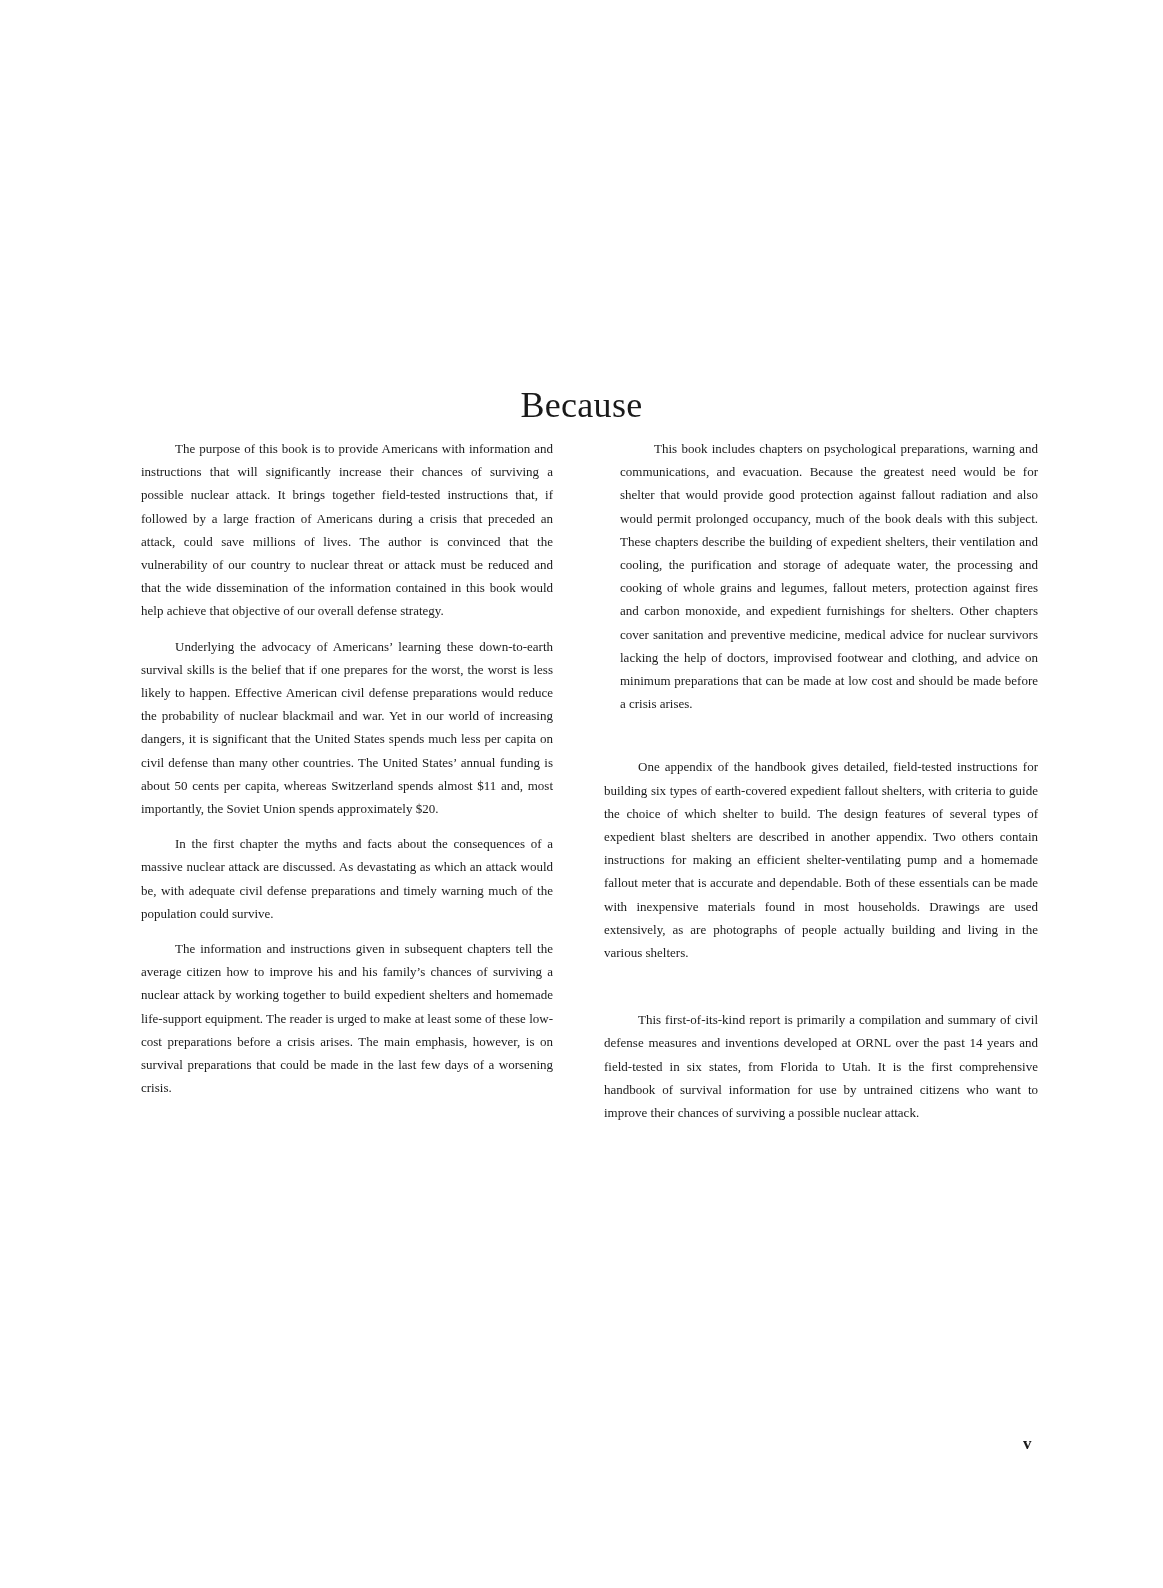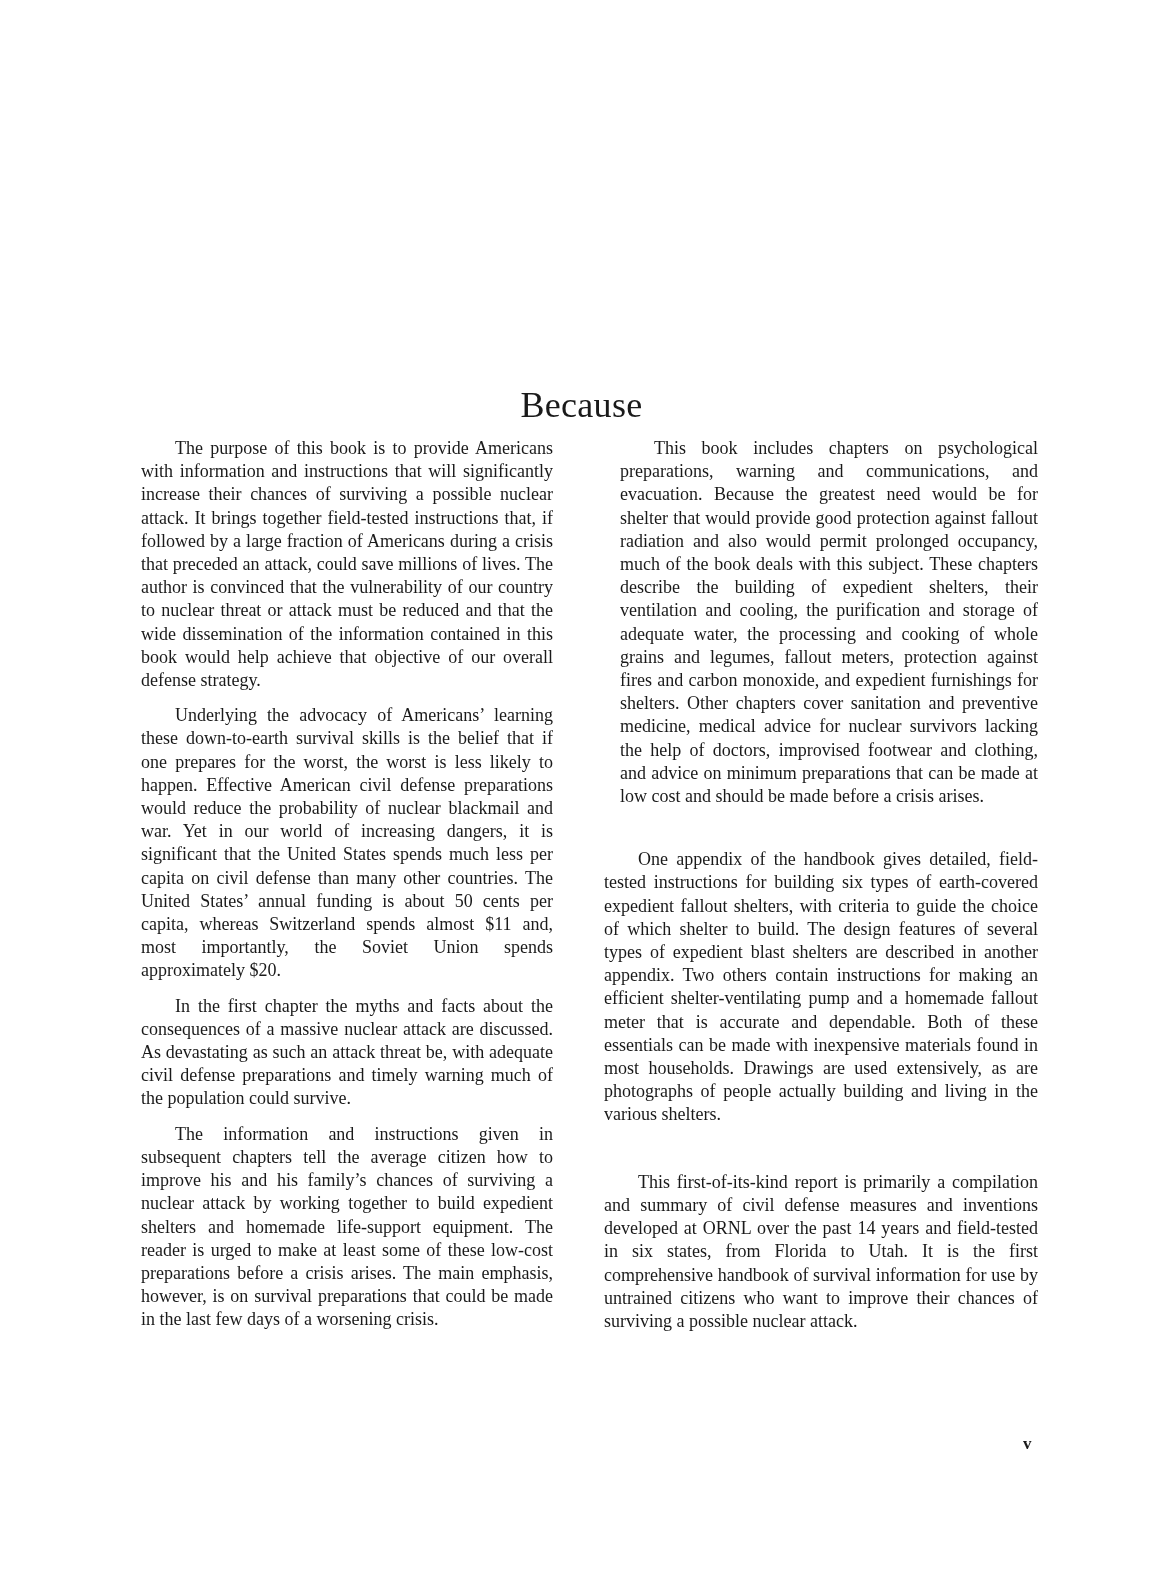--- a/index.html
+++ b/index.html
@@ -1,37 +1,37 @@
 <!DOCTYPE html>
 <html><head>
 <meta charset="utf-8">
 <style>
   html, body { margin: 0; padding: 0; background: #ffffff; }
   body { width: 1163px; height: 1588px; position: relative; overflow: hidden;
          font-family: "Liberation Serif", "DejaVu Serif", serif; color: #1a1a1a; }
   .title { position: absolute; top: 360px; left: 0; width: 1163px; text-align: center;
            font-size: 36px; font-weight: normal; letter-spacing: 0.3px; }
-  .col { position: absolute; top: 437px; font-size: 18px; line-height: 23.2px; text-align: justify; }
+  .col { position: absolute; top: 437px; font-size: 13px; line-height: 23.2px; text-align: justify; }
   .col.left { left: 141px; width: 412px; }
   .col.right { left: 604px; width: 434px; }
   .col p { margin: 0; text-indent: 34px; hyphens: manual; }
   .col.left p { margin-bottom: 12px; }
   .col.right p.gap-small { margin-bottom: 40px; margin-left: 16px; }
   .col.right p.gap-large { margin-bottom: 44px; }
   .page-num { position: absolute; top: 1434px; left: 1023px; font-size: 17px; font-weight: bold; }
 </style>
 </head>
 <body>
 
 <h1 class="title">Because</h1>
 
 <div class="col left">
   <p>The purpose of this book is to provide Americans with information and instructions that will significantly increase their chances of surviving a possible nuclear attack. It brings together field-tested instructions that, if followed by a large fraction of Americans during a crisis that preceded an attack, could save millions of lives. The author is convinced that the vulnerability of our country to nuclear threat or attack must be reduced and that the wide dis­semination of the information contained in this book would help achieve that objective of our overall defense strategy.</p>
   <p>Underlying the advocacy of Americans’ learning these down-to-earth survival skills is the belief that if one prepares for the worst, the worst is less likely to happen. Effective American civil defense prepara­tions would reduce the probability of nuclear blackmail and war. Yet in our world of increasing dangers, it is significant that the United States spends much less per capita on civil defense than many other countries. The United States’ annual funding is about 50 cents per capita, whereas Switzerland spends almost $11 and, most importantly, the Soviet Union spends approximately $20.</p>
-  <p>In the first chapter the myths and facts about the consequences of a massive nuclear attack are discussed. As devastating as such an attack threat be, with adequate civil defense preparations and timely warning much of the population could survive.</p>
+  <p>In the first chapter the myths and facts about the consequences of a massive nuclear attack are discussed. As devastating as which an attack would be, with adequate civil defense preparations and timely warning much of the population could survive.</p>
   <p>The information and instructions given in subsequent chapters tell the average citizen how to improve his and his family’s chances of surviving a nuclear attack by working together to build expedient shelters and homemade life-support equipment. The reader is urged to make at least some of these low-cost preparations before a crisis arises. The main emphasis, however, is on survival prepara­tions that could be made in the last few days of a worsening crisis.</p>
 </div>
 
 <div class="col right">
   <p class="gap-small">This book includes chapters on psychological preparations, warning and communications, and evacuation. Because the greatest need would be for shelter that would provide good protection against fallout radiation and also would permit prolonged occupancy, much of the book deals with this subject. These chapters describe the building of expedient shelters, their ventilation and cooling, the purifica­tion and storage of adequate water, the processing and cooking of whole grains and legumes, fallout meters, protection against fires and carbon monox­ide, and expedient furnishings for shelters. Other chapters cover sanitation and preventive medicine, medical advice for nuclear survivors lacking the help of doctors, improvised footwear and clothing, and advice on minimum preparations that can be made at low cost and should be made before a crisis arises.</p>
   <p class="gap-large">One appendix of the handbook gives detailed, field-tested instructions for building six types of earth-covered expedient fallout shelters, with criteria to guide the choice of which shelter to build. The design features of several types of expedient blast shelters are described in another appendix. Two others contain instructions for making an efficient shelter-ventilating pump and a homemade fallout meter that is accurate and dependable. Both of these essentials can be made with inexpensive materials found in most households. Drawings are used extensively, as are photographs of people actually building and living in the various shelters.</p>
   <p>This first-of-its-kind report is primarily a compilation and summary of civil defense measures and inventions developed at ORNL over the past 14 years and field-tested in six states, from Florida to Utah. It is the first comprehensive handbook of survival information for use by untrained citizens who want to improve their chances of surviving a possible nuclear attack.</p>
 </div>
 
 <div class="page-num">v</div>

